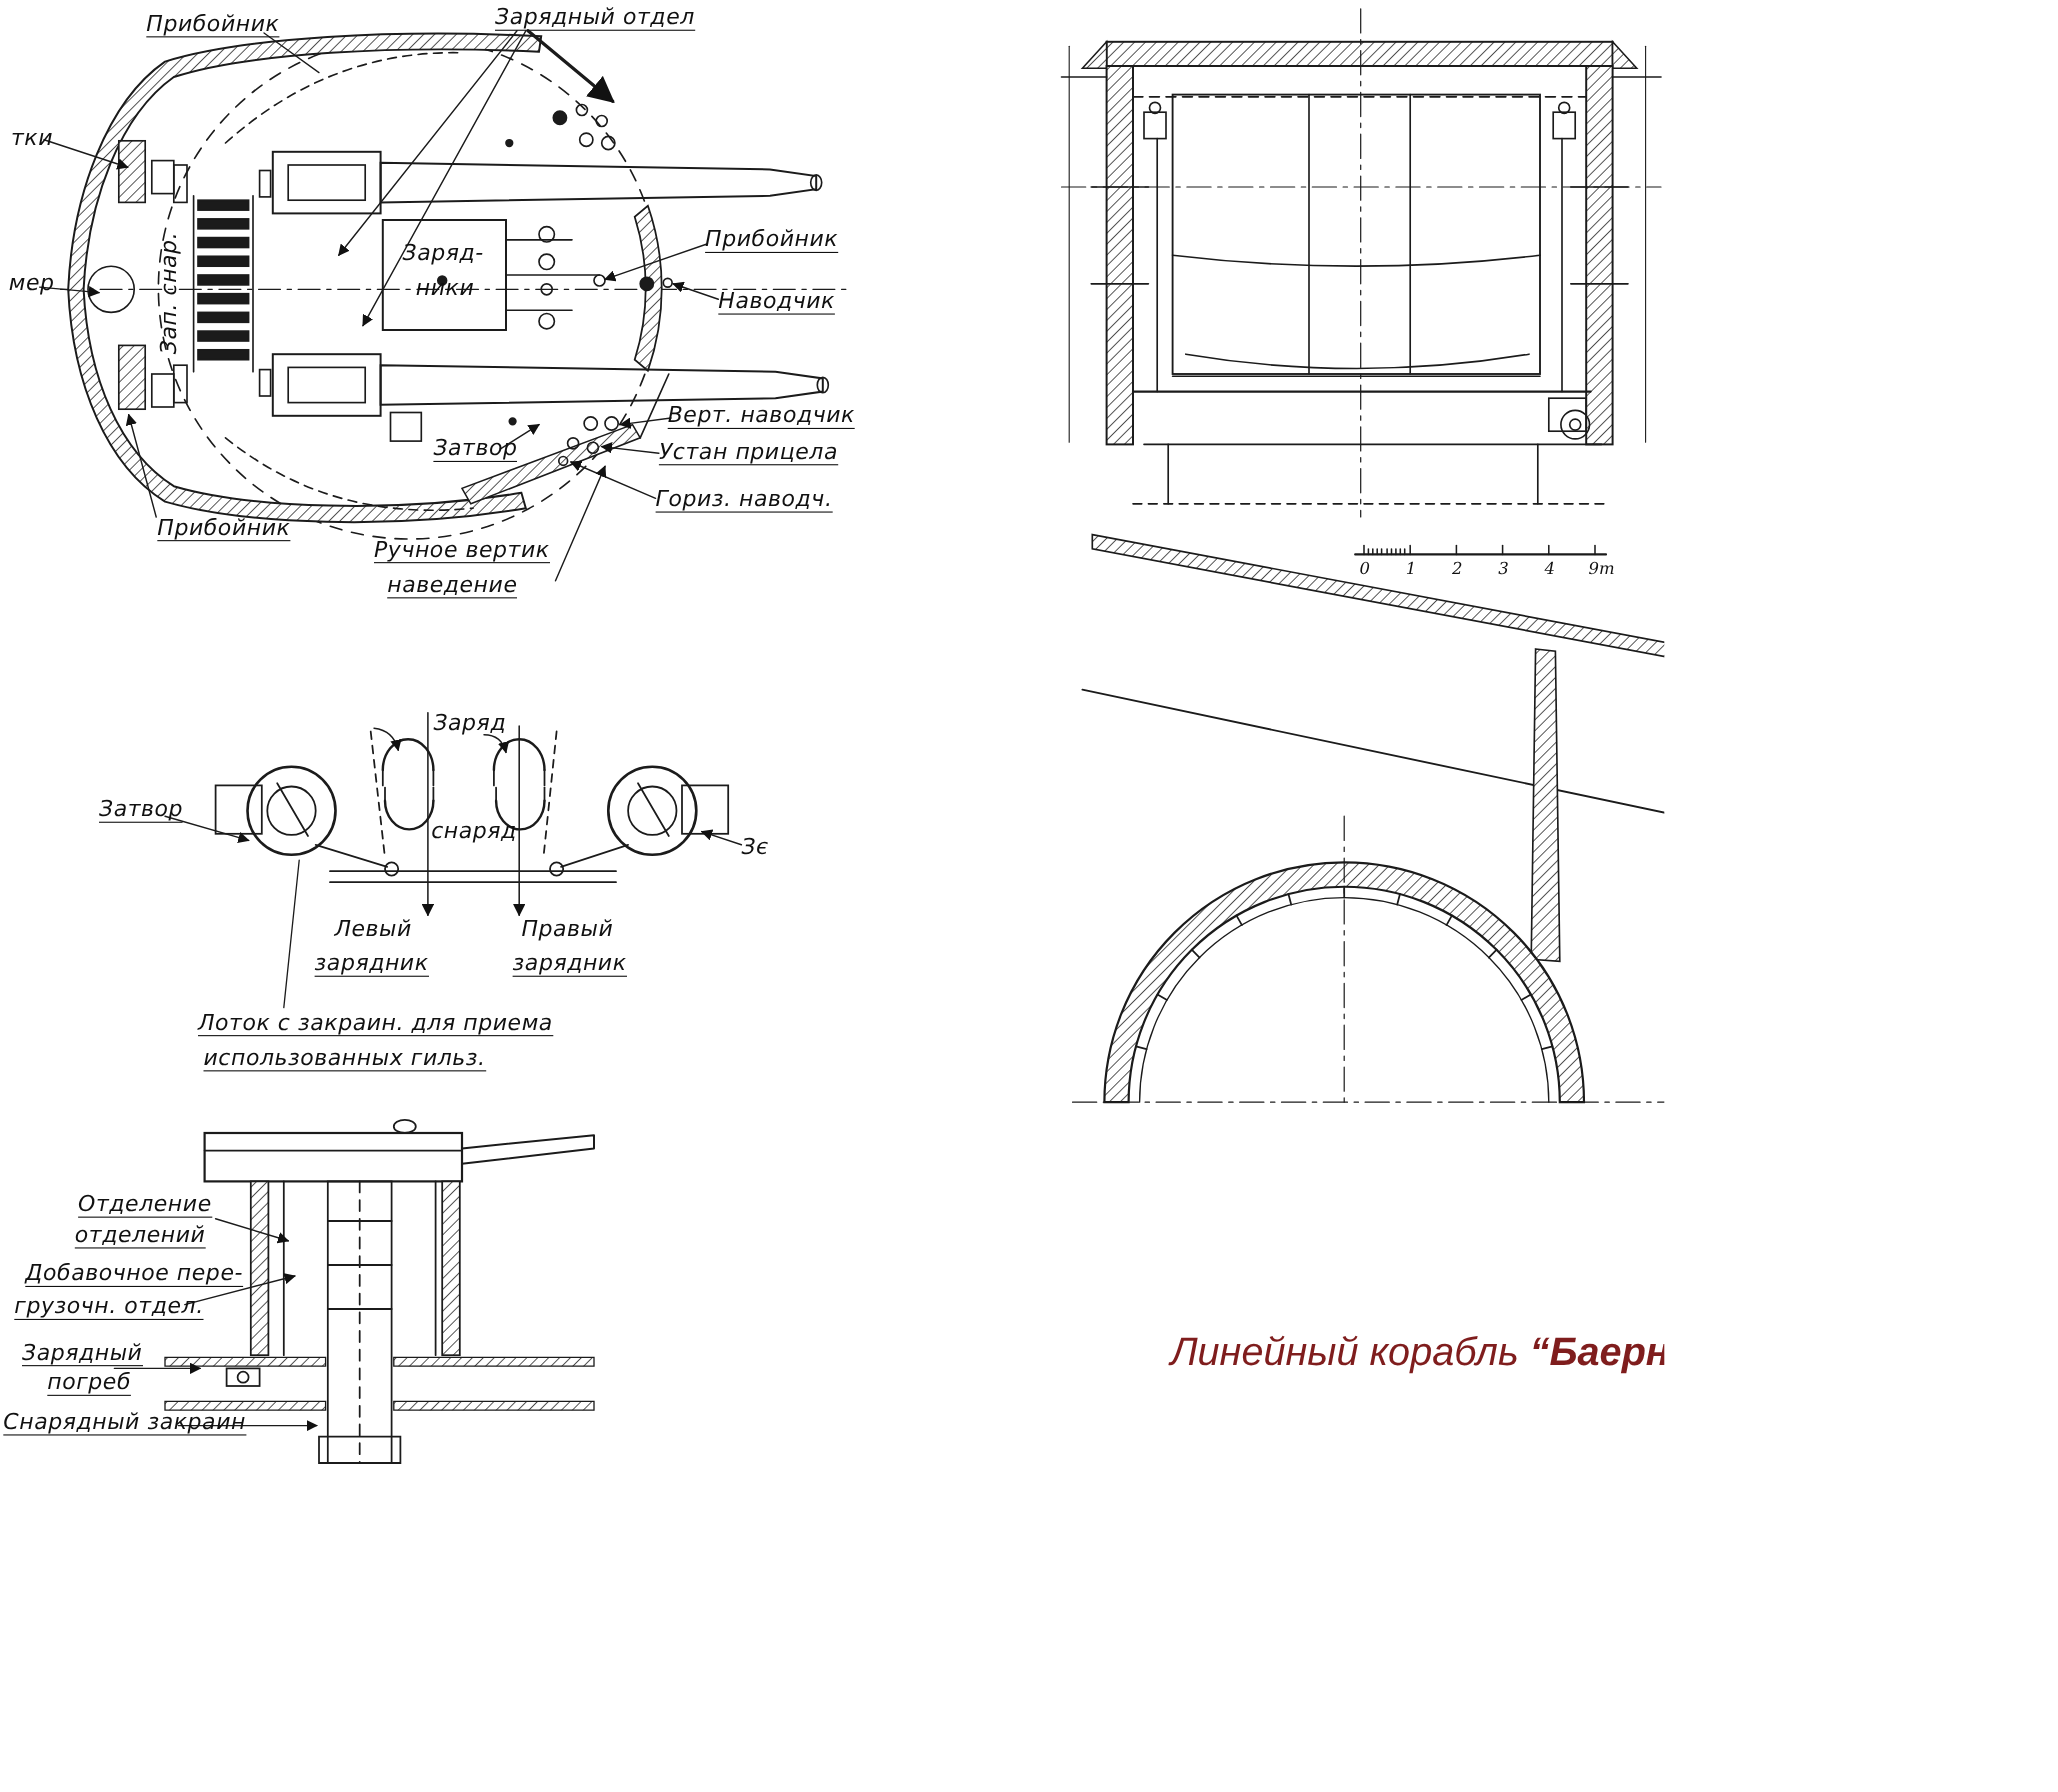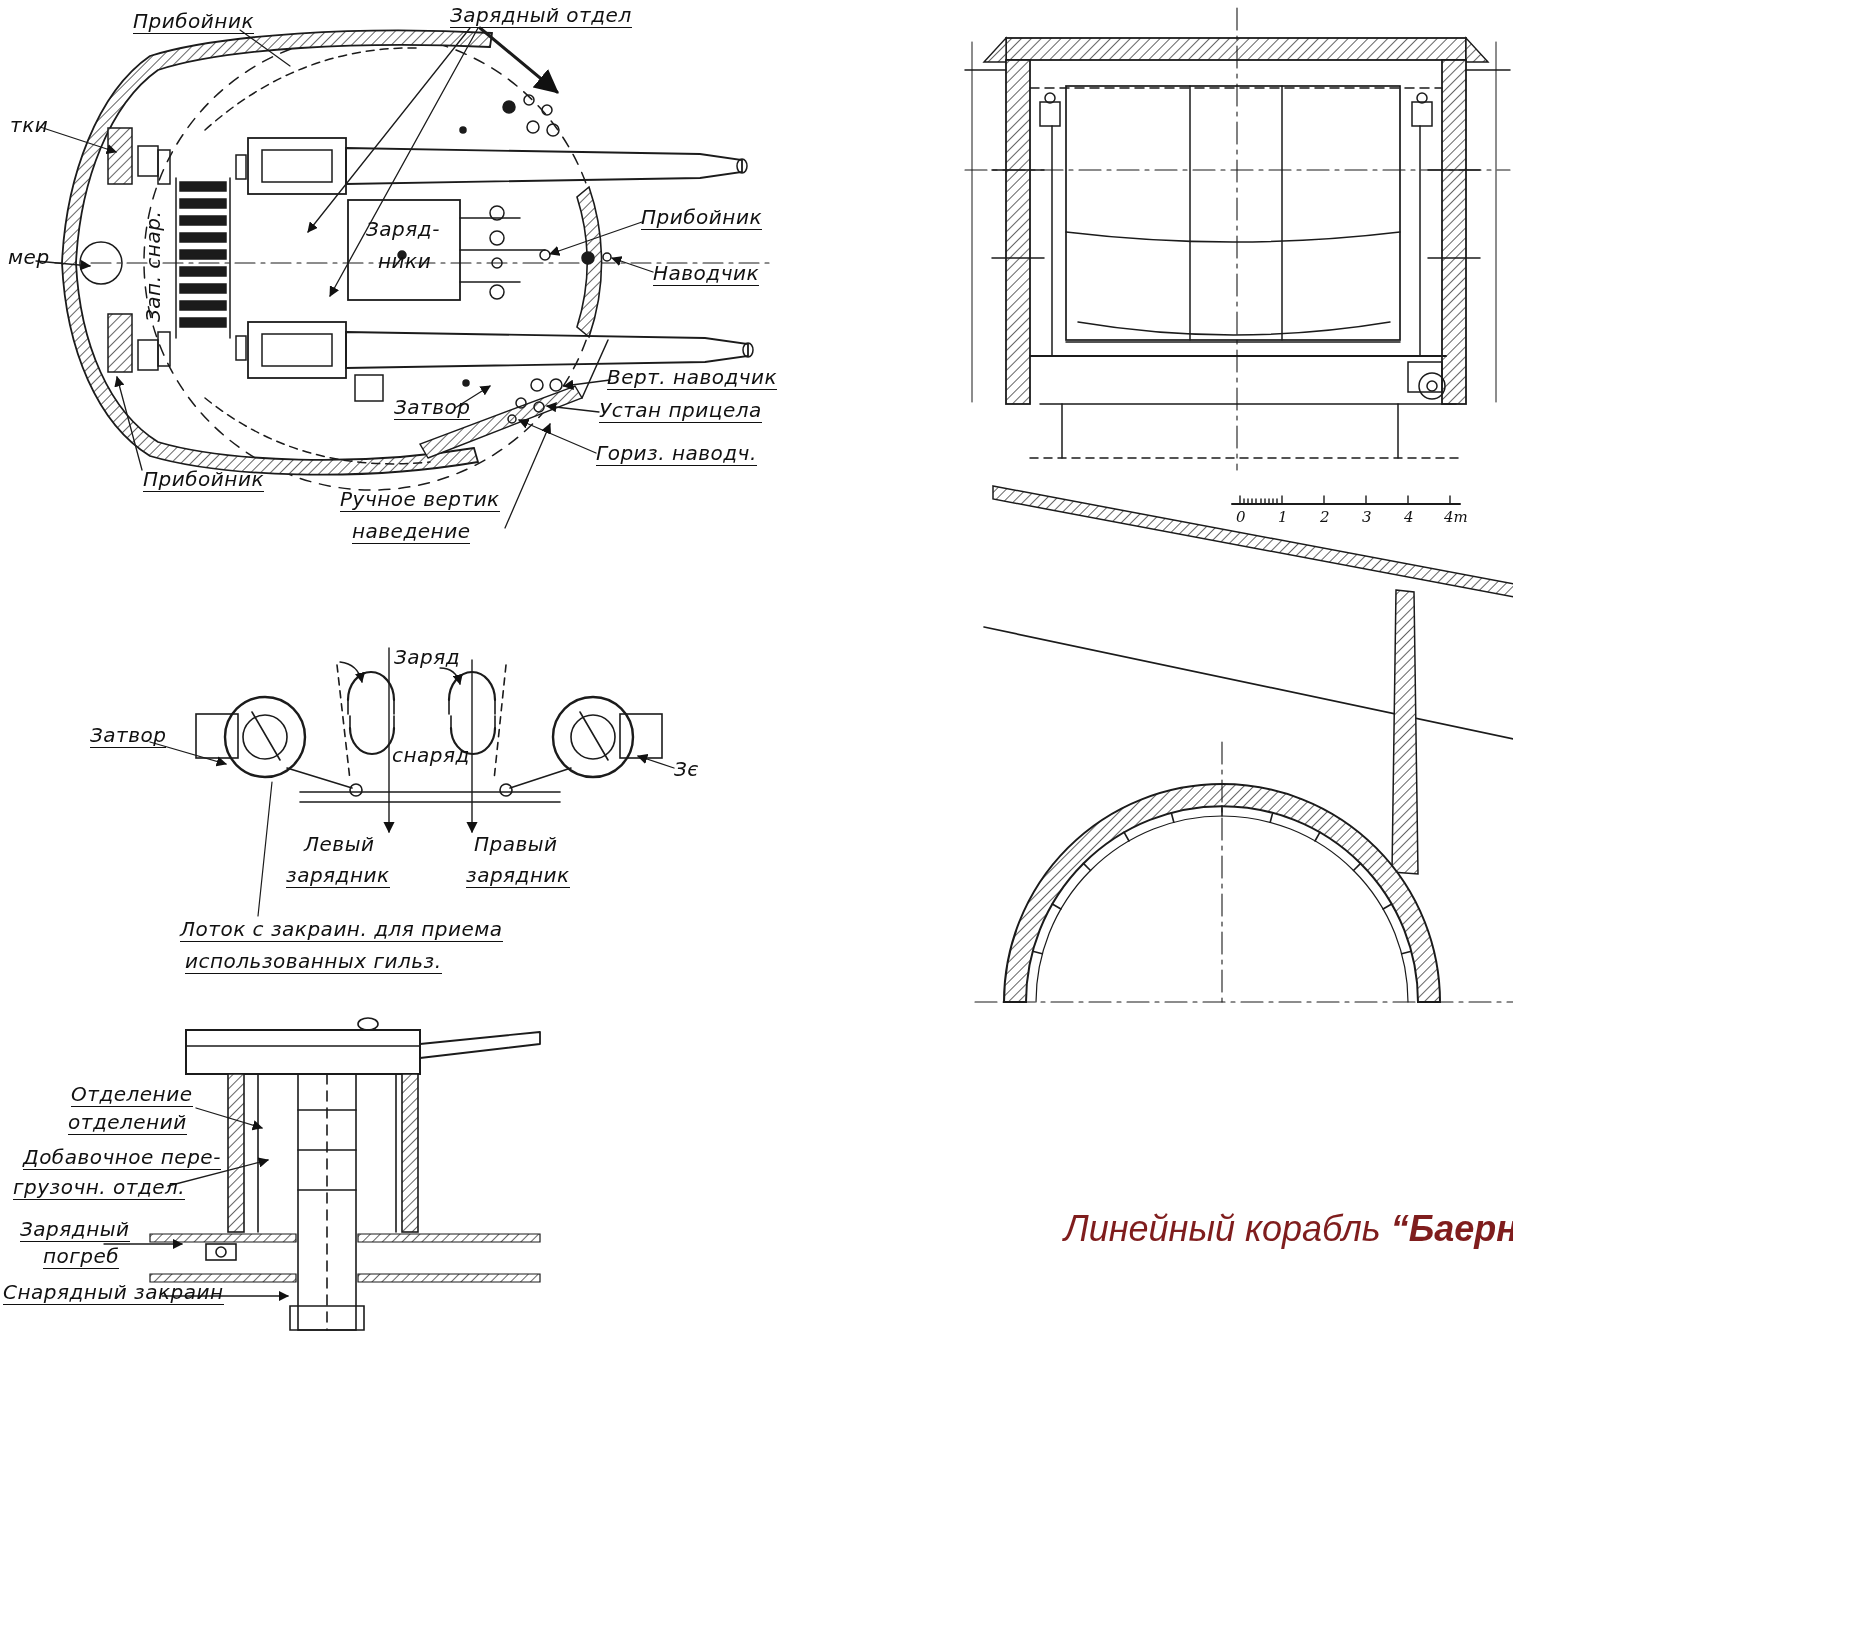--- a/index.html
+++ b/index.html
@@ -317,19 +317,19 @@
 <div class="lbl u" style="left:13px;top:1176px">грузочн. отдел.</div>
 <div class="lbl u" style="left:20px;top:1218px">Зарядный</div>
 <div class="lbl u" style="left:43px;top:1245px">погреб</div>
 <div class="lbl u" style="left:3px;top:1281px">Снарядный закраин</div>
 
 <span class="tick" style="left:1236px;top:508px">0</span>
 <span class="tick" style="left:1278px;top:508px">1</span>
 <span class="tick" style="left:1320px;top:508px">2</span>
 <span class="tick" style="left:1362px;top:508px">3</span>
 <span class="tick" style="left:1404px;top:508px">4</span>
-<span class="tick" style="left:1444px;top:508px">4m</span>
+<span class="tick" style="left:1444px;top:508px">9m</span>
 
 <div class="caption">
   <div><span>Линейный корабль </span><span class="b">“Баерн”</span></div>
 </div>
 
 </div>
 
 </body></html>

